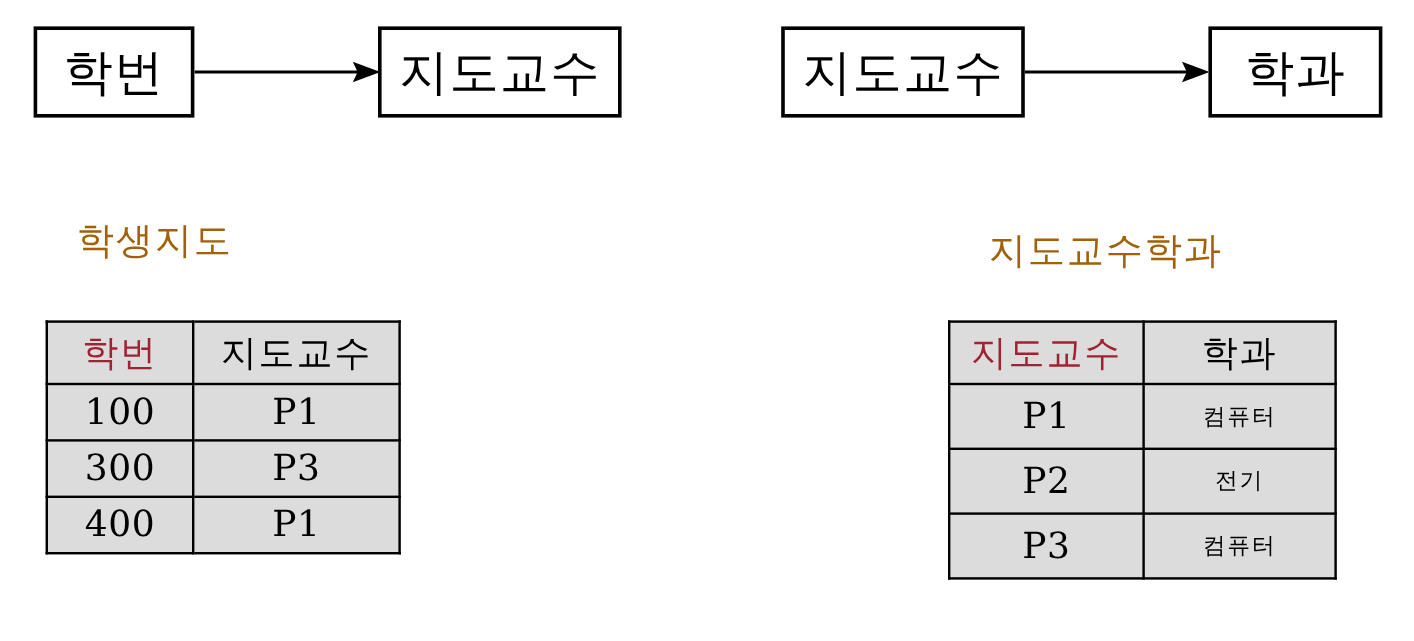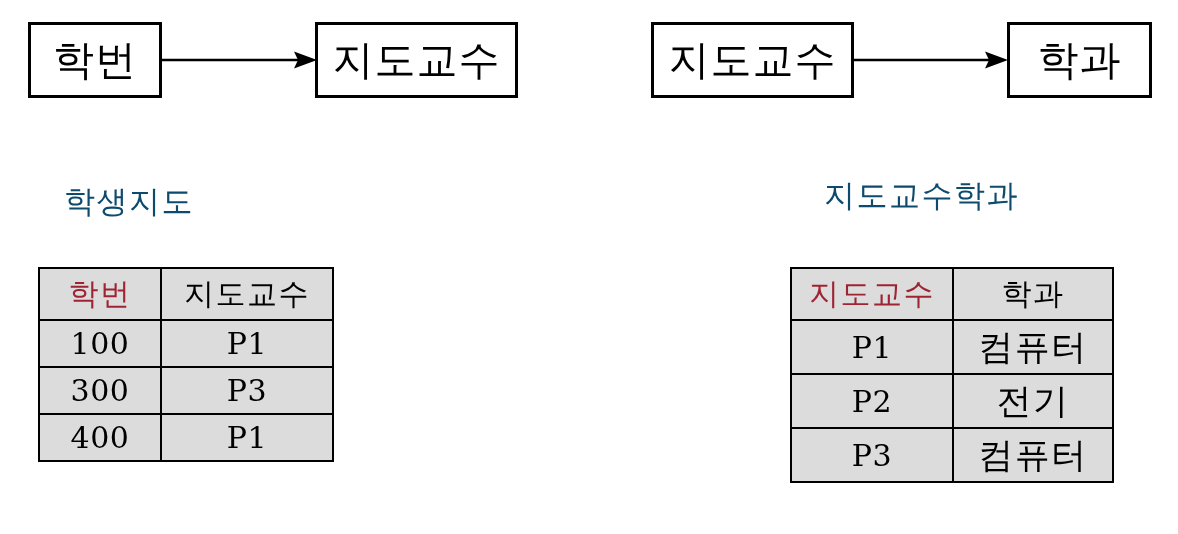--- a/index.html
+++ b/index.html
@@ -39,21 +39,21 @@
   }
 
   
   .tbl-title {
     position: absolute;
     font-family: "DejaVu Sans", "Liberation Sans", sans-serif;
     font-size: 31px;
     line-height: 1;
     letter-spacing: 1.5px;
     white-space: nowrap;
-    color: #0c4a6e;
+    color: #a16207;
   }
 
   table.rel {
     position: absolute;
     border-collapse: collapse;
     background: #dcdcdc;
     table-layout: fixed;
   }
   table.rel td {
     border: 2px solid #000000;
@@ -71,21 +71,21 @@
     color: #9e2333;
   }
   table.rel td.val-num,
   table.rel td.val-code {
     font-family: "DejaVu Serif", "Liberation Serif", serif;
     font-size: 30px;
     letter-spacing: 0.5px;
   }
   table.rel td.val-kr {
     font-family: "DejaVu Sans", "Liberation Sans", sans-serif;
-    font-size: 35px;
+    font-size: 19px;
     letter-spacing: 1.5px;
   }
 </style>
 </head>
 <body>
 
 <div>
 
   <div class="fd-box" style="left:28px; top:22px; width:134px; height:76px;">
     <span>학번</span>
@@ -139,21 +139,21 @@
     <td class="val-num" style="height:45px;">300</td>
     <td class="val-code" style="height:45px;">P3</td>
   </tr>
   <tr>
     <td class="val-num" style="height:45px;">400</td>
     <td class="val-code" style="height:45px;">P1</td>
   </tr>
 </tbody>
   </table>
 
-<div class="tbl-title" style="left:824px; top:180px;">지도교수학과</div>
+<div class="tbl-title" style="left:824px; top:194px;">지도교수학과</div>
 
 <table class="rel" style="left:790px; top:267px;">
   <tbody>
       <tr>
     <td class="hdr key" style="width:160px; height:50px;">지도교수</td>
     <td class="hdr" style="width:158px; height:50px;">학과</td>
   </tr>
   <tr>
     <td class="val-code" style="height:52px;">P1</td>
     <td class="val-kr" style="height:52px;">컴퓨터</td>

